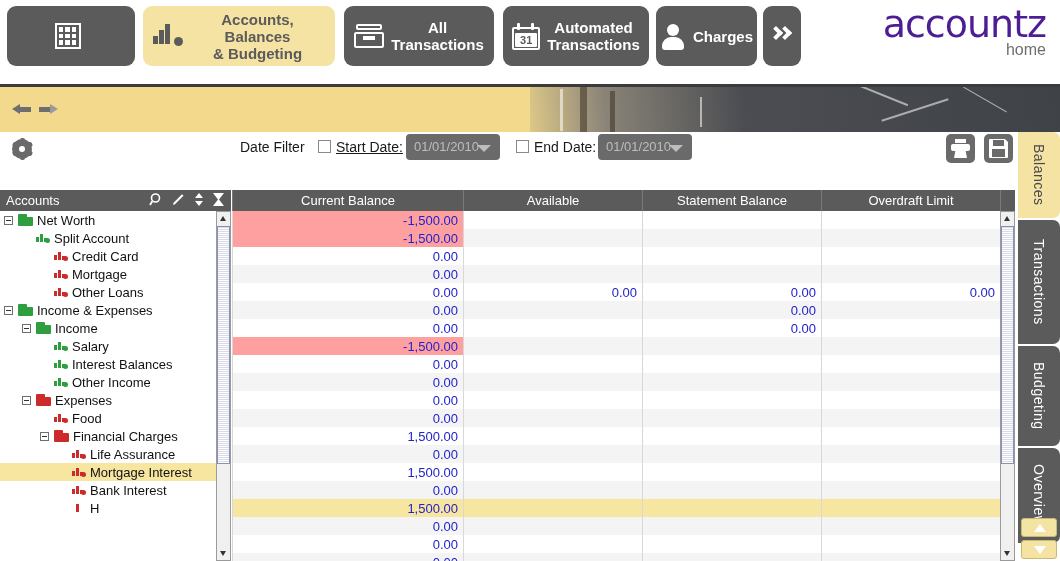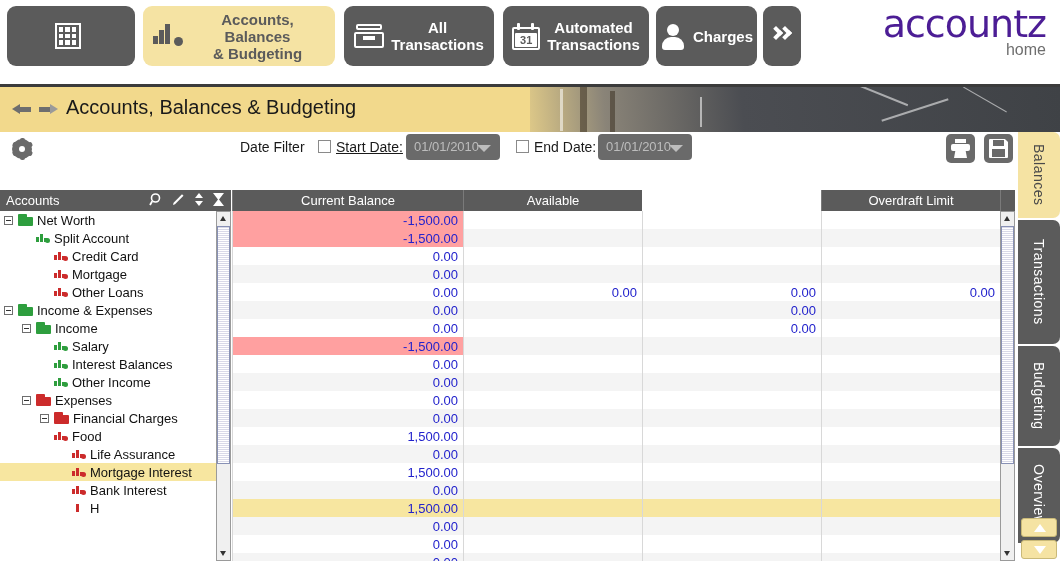--- a/index.html
+++ b/index.html
@@ -248,21 +248,20 @@
       <b style="left:8px;"></b>
         <s style="left:0;border-right:8px solid #6e6e6e;"></s>
     </span>
   </div>
   <div class="arrow arrowR">
     <span class="ar-tri" style="display:block;">
       <b style="left:1px;"></b>
         <s style="left:12px;border-left:8px solid #9a9a9a;"></s>
     </span>
   </div>
-  <div class="title">Accounts, Balances &amp; Budgeting</div>
 </div>
 
 <div class="filterbar"></div>
 <div class="gear">
   <b></b>
     <b></b>
     <b></b>
     <span class="ring"></span>
     <span class="hole"></span>
 </div>
@@ -310,20 +309,21 @@
           <path d="M6 14 L2 9 L10 9 Z" fill="#fff"></path>
       </svg>
       <svg class="ti" width="13" height="15" viewBox="0 0 13 15">
         <path d="M1 1 H12 L7 7.5 L12 14 H1 L6 7.5 Z" fill="#fff"></path>
       </svg>
     </span>
   </div>
 
   <div class="colhead" style="left:232px;width:231px;">Current Balance</div>
   <div class="colhead" style="left:463px;width:179px;">Available</div>
+  <div class="colhead" style="left:642px;width:179px;">Statement Balance</div>
   <div class="colhead" style="left:821px;width:179px;">Overdraft Limit</div>
   <div class="colhead" style="left:1000px;width:15px;"></div>
 
   <div class="treepane" id="treepane">
       <div class="trow">
         <span style="display:inline-block;width:4px;flex:0 0 auto"></span>
         <span class="exp"></span>
         <span style="width:5px;flex:0 0 auto"></span>
         <span class="fold">
           <u style="background:#2e9e3e"></u>
@@ -444,40 +444,40 @@
         <span style="width:5px;flex:0 0 auto"></span>
         <span class="fold">
           <u style="background:#cc2b2b"></u>
           <i style="background:#cc2b2b"></i>
         </span>
         <span style="width:4px;flex:0 0 auto"></span>
         <span>Expenses</span>
       </div>
       <div class="trow">
         <span style="display:inline-block;width:40px;flex:0 0 auto"></span>
+        <span style="display:inline-block;width:14px;flex:0 0 auto"></span>
+        <span class="acct">
+          <i style="left:0;height:5px;background:#cc2b2b"></i>
+          <i style="left:4px;height:8px;background:#cc2b2b"></i>
+          <i style="left:8px;height:4px;background:#cc2b2b"></i>
+          <span class="dot" style="background:#cc2b2b"></span>
+        </span>
+        <span style="width:4px;flex:0 0 auto"></span>
+        <span>Food</span>
+      </div>
+      <div class="trow">
+        <span style="display:inline-block;width:40px;flex:0 0 auto"></span>
         <span class="exp"></span>
         <span style="width:5px;flex:0 0 auto"></span>
         <span class="fold">
           <u style="background:#cc2b2b"></u>
           <i style="background:#cc2b2b"></i>
         </span>
         <span style="width:4px;flex:0 0 auto"></span>
         <span>Financial Charges</span>
-      </div>
-      <div class="trow">
-        <span style="display:inline-block;width:40px;flex:0 0 auto"></span>
-        <span style="display:inline-block;width:14px;flex:0 0 auto"></span>
-        <span class="acct">
-          <i style="left:0;height:5px;background:#cc2b2b"></i>
-          <i style="left:4px;height:8px;background:#cc2b2b"></i>
-          <i style="left:8px;height:4px;background:#cc2b2b"></i>
-          <span class="dot" style="background:#cc2b2b"></span>
-        </span>
-        <span style="width:4px;flex:0 0 auto"></span>
-        <span>Food</span>
       </div>
       <div class="trow">
         <span style="display:inline-block;width:58px;flex:0 0 auto"></span>
         <span style="display:inline-block;width:14px;flex:0 0 auto"></span>
         <span class="acct">
           <i style="left:0;height:5px;background:#cc2b2b"></i>
           <i style="left:4px;height:8px;background:#cc2b2b"></i>
           <i style="left:8px;height:4px;background:#cc2b2b"></i>
           <span class="dot" style="background:#cc2b2b"></span>
         </span>

